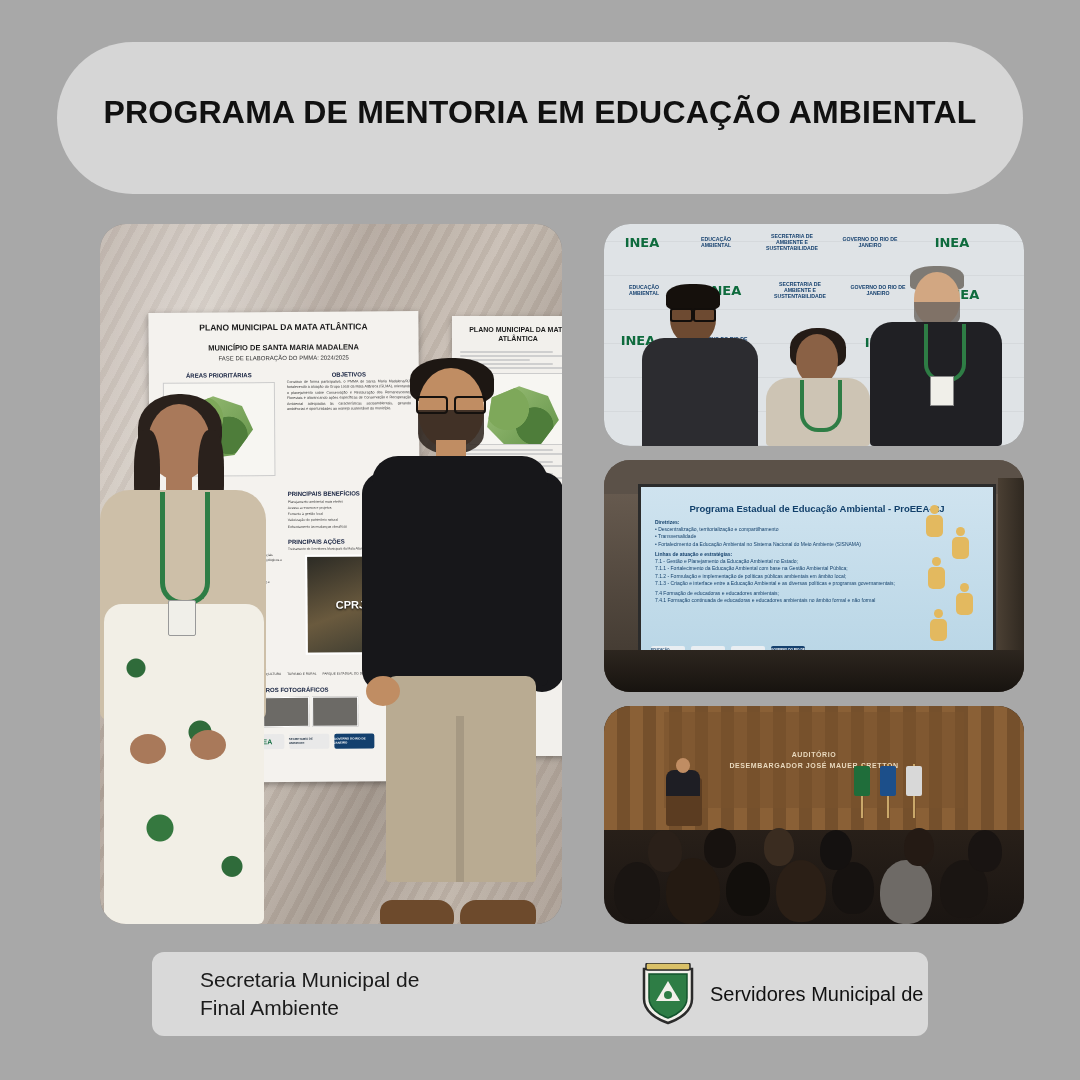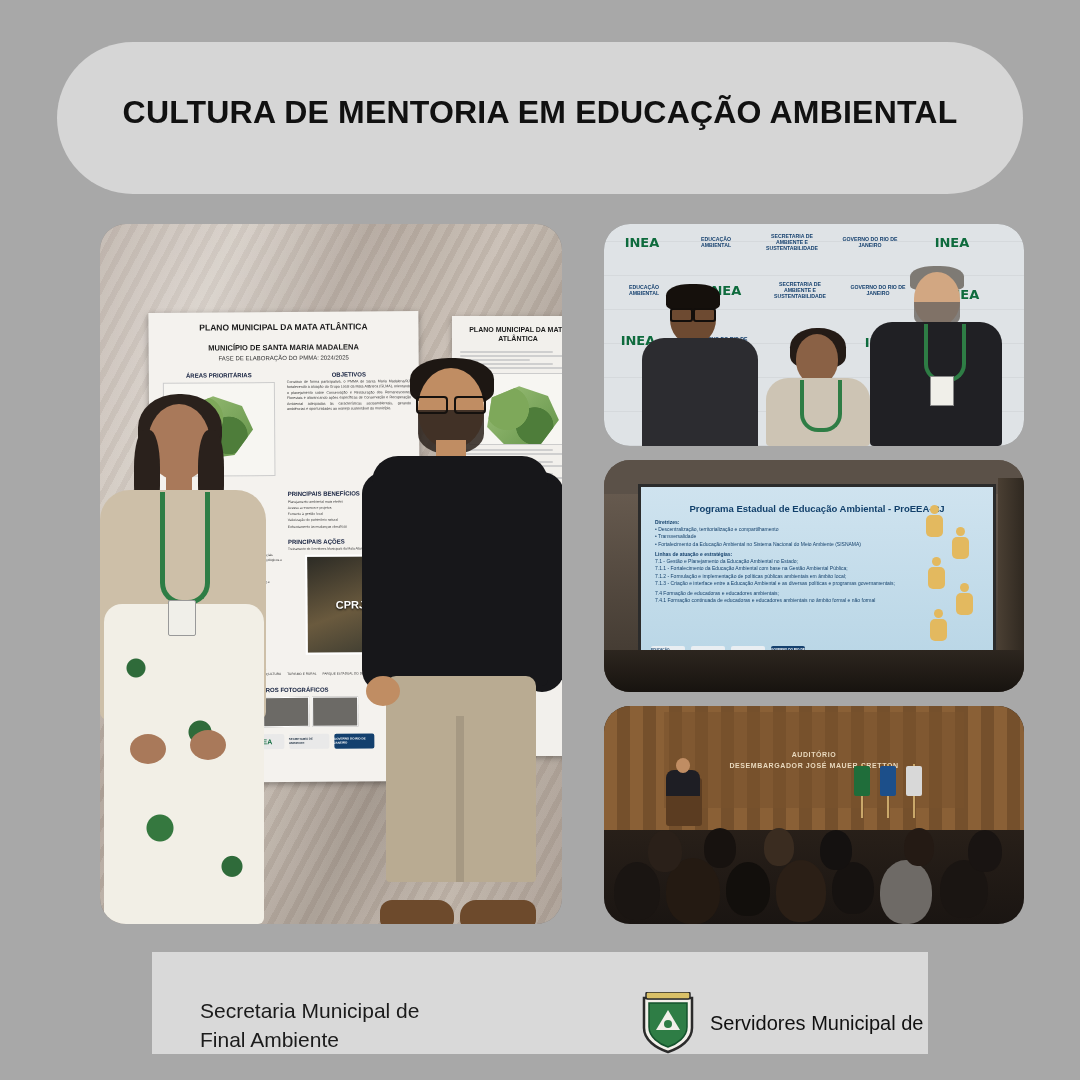--- a/index.html
+++ b/index.html
@@ -204,43 +204,43 @@
   .flag{position:absolute;width:16px;height:54px;top:58px;}
   .flag:before{content:"";position:absolute;left:7px;top:0;width:2px;height:54px;background:#caa86a;}
   .flag:after{content:"";position:absolute;left:0;top:2px;width:16px;height:30px;border-radius:2px;}
   .flag.f1:after{background:#1f6d3a;}
   .flag.f2:after{background:#1c4f8a;}
   .flag.f3:after{background:#d8d8d8;}
   .head-dot{position:absolute;border-radius:50% 50% 44% 44%;}
 
   
   .footer{
-    position:absolute;left:152px;top:952px;width:776px;height:102px;
+    position:absolute;left:152px;top:952px;width:776px;height:84px;
     background:#d9d9d9;
-    display:flex;align-items:flex-end;
+    display:flex;align-items:center;border-radius:12px;
   }
   .footer-left{
     flex:0 0 440px;padding-left:48px;
     font-size:21px;color:#1b1b1b;line-height:1.35;
   }
   .crest{
     width:56px;height:62px;margin-right:14px;flex:0 0 56px;position:relative;
   }
   .crest svg{display:block;}
   .footer-right{
     display:flex;align-items:center;
   }
   .pref{font-size:20px;color:#111;line-height:1.3;}
   .pref .b{font-weight:bold;}
 </style>
 </head>
 <body>
 
 <div class="header">
-  <div class="header-title">CULTURA DE MENTORIA EM EDUCAÇÃO AMBIENTAL</div>
+  <div class="header-title">PROGRAMA DE MENTORIA EM EDUCAÇÃO AMBIENTAL</div>
 </div>
 
 <div class="photo photo-main">
   <div class="imgcanvas">
     <div class="wall"></div>
 
     <div class="poster-2">
       <div class="p-title" style="font-size:7px;">PLANO MUNICIPAL DA MATA ATLÂNTICA</div>
       <div style="padding:4px 8px;">
         <div class="p-line m"></div>

